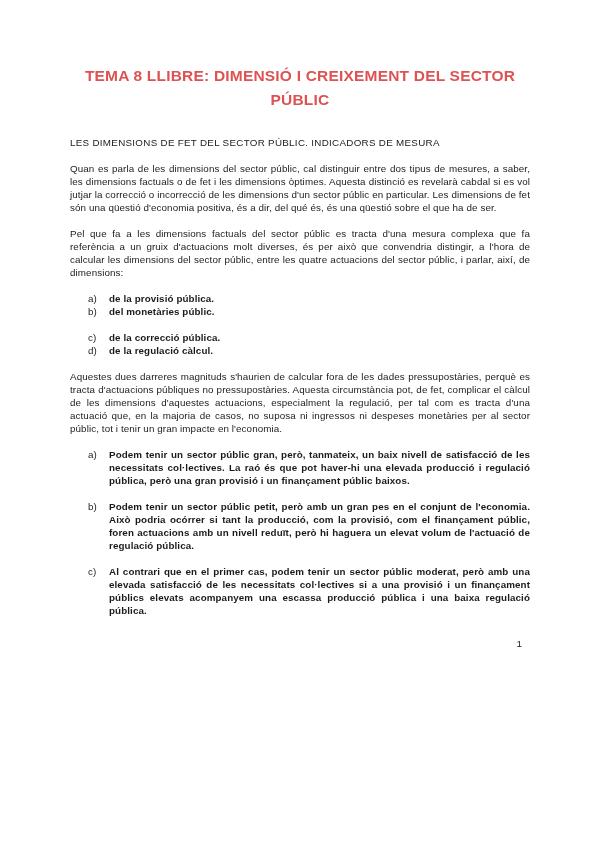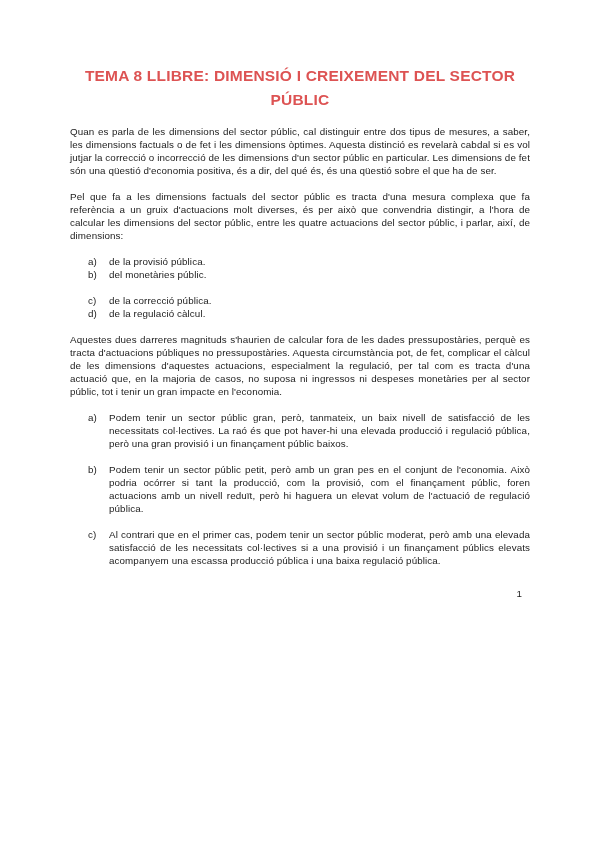--- a/index.html
+++ b/index.html
@@ -51,34 +51,36 @@
   .list.spaced .list-item + .list-item {
     margin-top: 13px;
   }
   .list-marker {
     flex: none;
     width: 21px;
   }
   .list-text {
     flex: 1;
     text-align: justify;
+    font-weight: bold;
   }
   .page-number {
     margin-top: 20px;
     text-align: right;
     padding-right: 8px;
   }
 </style>
 </head>
 <body>
 
 <div class="page">
 
   <h1 class="doc-title" style="color: rgb(221, 83, 83);">TEMA 8 LLIBRE: DIMENSIÓ I CREIXEMENT DEL SECTOR PÚBLIC</h1>
 
+  <div class="section-heading">LES DIMENSIONS DE FET DEL SECTOR PÚBLIC. INDICADORS DE MESURA</div>
 
   <p class="para">Quan es parla de les dimensions del sector públic, cal distinguir entre dos tipus de mesures, a saber, les dimensions factuals o de fet i les dimensions òptimes. Aquesta distinció es revelarà cabdal si es vol jutjar la correcció o incorrecció de les dimensions d'un sector públic en particular. Les dimensions de fet són una qüestió d'economia positiva, és a dir, del qué és, és una qüestió sobre el que ha de ser.</p>
 
   <p class="para">Pel que fa a les dimensions factuals del sector públic es tracta d'una mesura complexa que fa referència a un gruix d'actuacions molt diverses, és per això que convendria distingir, a l'hora de calcular les dimensions del sector públic, entre les quatre actuacions del sector públic, i parlar, així, de dimensions:</p>
 
   <div class="list">
     <div class="list-item">
       <span class="list-marker">a)</span>
       <span class="list-text">de la provisió pública.</span>
     </div>

